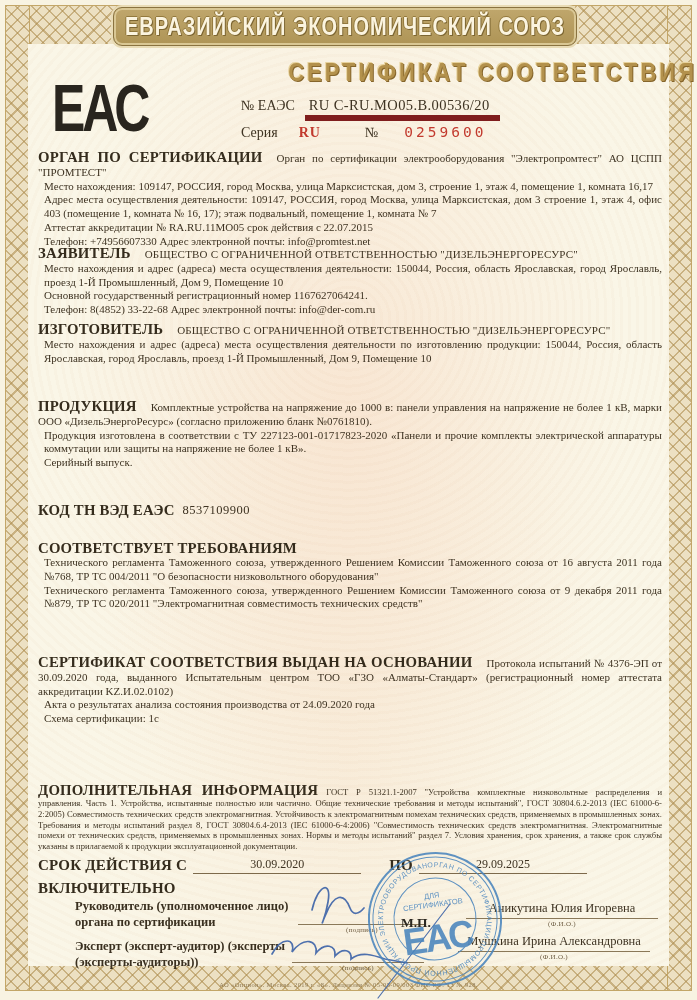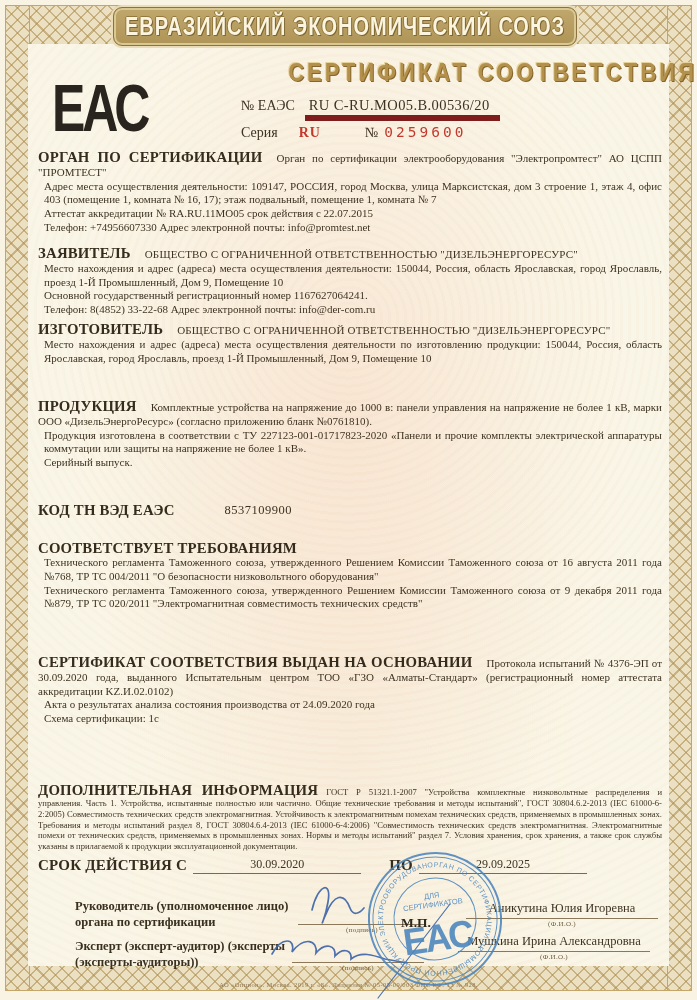--- a/index.html
+++ b/index.html
@@ -40,27 +40,27 @@
           letter-spacing:-3px;color:#29251e;transform:scaleY(1.32);transform-origin:top left;}
 
   .numrow{position:absolute;left:241px;top:97px;z-index:3;font-size:14px;white-space:nowrap;}
   .numrow .val{display:inline-block;margin-left:10px;padding:0 10px 1px 4px;
                border-bottom:6px solid #7f1d1d;font-size:14.5px;letter-spacing:.4px;}
   .serrow{position:absolute;left:241px;top:124px;z-index:3;font-size:14px;white-space:nowrap;}
   .red{color:#c23a2e;}
   .serrow .series{font-weight:bold;margin-left:21px;letter-spacing:1px;}
   .serrow .nolbl{margin-left:44px;}
   .serrow .digits{font-family:"DejaVu Sans Mono",monospace;font-size:14.5px;
-                  letter-spacing:3px;margin-left:6px;color:#c23a2e;}
+                  letter-spacing:3px;margin-left:26px;color:#c23a2e;}
 
   .sec{position:absolute;left:38px;width:624px;z-index:2;font-size:11px;line-height:13.8px;text-align:justify;}
   .sec .h1{font-size:14.8px;font-weight:bold;letter-spacing:.2px;color:#352c1d;padding-right:8px;line-height:15px;}
   .sec .body{padding-left:6px;}
   .caps{letter-spacing:.2px;}
-  .codeval{font-size:12.5px;margin-left:42px;letter-spacing:.5px;position:relative;top:-1px;}
+  .codeval{font-size:12.5px;letter-spacing:.5px;position:relative;top:-1px;}
   .tiny{font-size:8.6px;line-height:10.8px;}
 
   .validity{position:absolute;left:38px;top:856px;z-index:2;}
   .validity .lbl{font-size:15px;font-weight:bold;letter-spacing:.2px;color:#352c1d;}
   .dateline{display:inline-block;width:168px;border-bottom:1px solid #7d6a4b;
             text-align:center;font-size:12px;vertical-align:bottom;padding-bottom:1px;margin-left:6px;}
   .validity .to{margin-left:28px;}
   .validity .incl{margin-top:6px;}
 
   .role{position:absolute;left:75px;width:238px;font-size:12.5px;font-weight:bold;
@@ -99,20 +99,21 @@
 
   <div class="numrow">
     <span>№ ЕАЭС</span><span class="val">RU C-RU.МО05.В.00536/20</span>
   </div>
   <div class="serrow">
     <span>Серия</span><span class="series red">RU</span><span class="nolbl">№</span><span class="digits">0259600</span>
   </div>
 
   <div class="sec" style="top:150px">
     <div><span class="h1">ОРГАН ПО СЕРТИФИКАЦИИ</span><span class="body">Орган по сертификации электрооборудования "Электропромтест" АО ЦСПП "ПРОМТЕСТ"</span></div>
+    <div class="body">Место нахождения: 109147, РОССИЯ, город Москва, улица Марксистская, дом 3, строение 1, этаж 4, помещение 1, комната 16,17</div>
     <div class="body">Адрес места осуществления деятельности: 109147, РОССИЯ, город Москва, улица Марксистская, дом 3 строение 1, этаж 4, офис 403 (помещение 1, комната № 16, 17); этаж подвальный, помещение 1, комната № 7</div>
     <div class="body">Аттестат аккредитации № RA.RU.11МО05 срок действия с 22.07.2015</div>
     <div class="body">Телефон: +74956607330 Адрес электронной почты: info@promtest.net</div>
   </div>
 
   <div class="sec" style="top:246px">
     <div><span class="h1">ЗАЯВИТЕЛЬ</span><span class="body caps">ОБЩЕСТВО С ОГРАНИЧЕННОЙ ОТВЕТСТВЕННОСТЬЮ "ДИЗЕЛЬЭНЕРГОРЕСУРС"</span></div>
     <div class="body">Место нахождения и адрес (адреса) места осуществления деятельности: 150044, Россия, область Ярославская, город Ярославль, проезд 1-Й Промышленный, Дом 9, Помещение 10</div>
     <div class="body">Основной государственный регистрационный номер 1167627064241.</div>
     <div class="body">Телефон: 8(4852) 33-22-68 Адрес электронной почты: info@der-com.ru</div>
@@ -144,20 +145,21 @@
     <div class="body">Акта о результатах анализа состояния производства от 24.09.2020 года</div>
     <div class="body">Схема сертификации: 1с</div>
   </div>
 
   <div class="sec tiny" style="top:783px">
     <span class="h1">ДОПОЛНИТЕЛЬНАЯ ИНФОРМАЦИЯ</span><span>ГОСТ Р 51321.1-2007 "Устройства комплектные низковольтные распределения и управления. Часть 1. Устройства, испытанные полностью или частично. Общие технические требования и методы испытаний", ГОСТ 30804.6.2-2013 (IEC 61000-6-2:2005) Совместимость технических средств электромагнитная. Устойчивость к электромагнитным помехам технических средств, применяемых в промышленных зонах. Требования и методы испытаний раздел 8, ГОСТ 30804.6.4-2013 (IEC 61000-6-4:2006) "Совместимость технических средств электромагнитная. Электромагнитные помехи от технических средств, применяемых в промышленных зонах. Нормы и методы испытаний" раздел 7. Условия хранения, срок хранения, а также срок службы указаны в прилагаемой к продукции эксплуатационной документации.</span>
   </div>
 
   <div class="validity">
     <span class="lbl">СРОК ДЕЙСТВИЯ С</span><span class="dateline">30.09.2020</span><span class="lbl to">ПО</span><span class="dateline">29.09.2025</span>
+    <div class="lbl incl">ВКЛЮЧИТЕЛЬНО</div>
   </div>
 
   <div class="role" style="top:899px">Руководитель (уполномоченное лицо) органа по сертификации</div>
   <div class="sigline" style="left:298px;top:909px;width:128px">
     <div class="bar"></div>
     <div class="cap">(подпись)</div>
   </div>
   <div class="fio" style="left:466px;top:901px">
     <div class="nm">Аникутина Юлия Игоревна</div>
     <div class="cap">(Ф.И.О.)</div>

